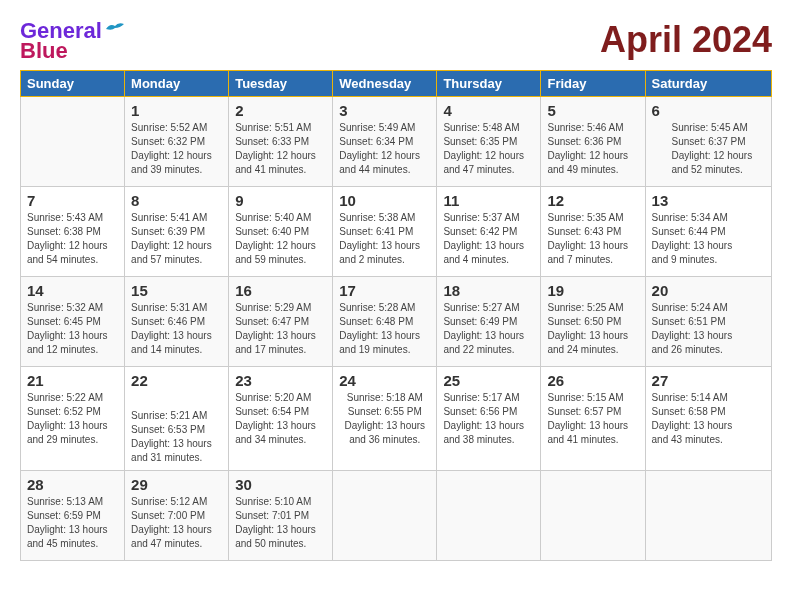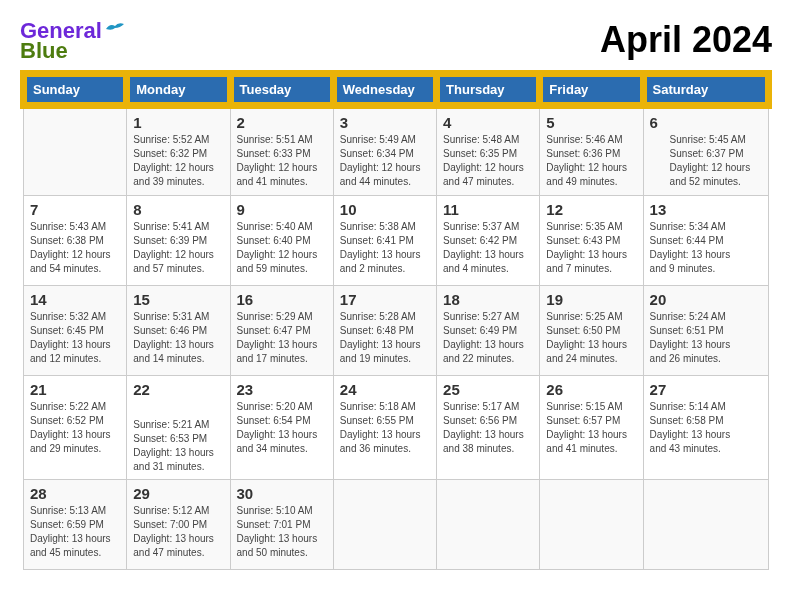--- a/index.html
+++ b/index.html
@@ -25,41 +25,41 @@
       font-size: 22px;
       font-weight: bold;
       color: #1a3a5c;
       line-height: 1;
     }
     .logo-text span { color: #6d28d9; }
     .title-block { text-align: right; }
     .title-block h1 {
       font-size: 36px;
       font-weight: bold;
-      color: #000000;
+      color: #7f1d1d;
       line-height: 1.1;
     }
     .title-block h2 {
       font-size: 16px;
       font-weight: normal;
       color: #1a3a5c;
     }
     table {
       width: 100%;
       border-collapse: collapse;
       font-size: 11px;
     }
     thead tr th {
       background: #2b6cb0;
       color: #fff;
       padding: 5px 6px;
       text-align: left;
       font-size: 13px;
       font-weight: bold;
-      border: 7px solid #eab308;
+      border: 1px solid #eab308;
     }
     tbody tr td {
       border: 1px solid #ccc;
       vertical-align: top;
       padding: 5px 6px;
       height: 90px;
     }
     tbody tr:nth-child(odd) td { background: #f9f9f9; }
     tbody tr:nth-child(even) td { background: #fff; }
     .day-num {
@@ -83,21 +83,21 @@
   <div class="logo">
     <div style="display:flex;align-items:center;">
       <span class="logo-text">
         <span>General</span>
       </span>
       <svg width="22" height="16" viewBox="0 0 22 16" style="margin-left:2px;margin-top:-4px;">
         <path d="M2 8 Q6 2 11 5 Q14 1 20 3 Q16 7 11 7 Q8 10 2 8Z" fill="#2196c4"></path>
       </svg>
     </div>
     <div style="display:flex;align-items:center;margin-top:-2px;">
-      <span class="logo-text" style="color:#4d7c0f;font-size:22px;font-weight:bold;">Blue</span>
+      <span class="logo-text" style="color:#be185d;font-size:22px;font-weight:bold;">Blue</span>
     </div>
   </div>
   <div class="title-block">
     <h1>April 2024</h1>
   </div>
 </div>
 
 <table>
   <thead>
     <tr>
@@ -275,21 +275,21 @@
         </td>
         <td>
           <span class="day-num">23</span>
           <div class="day-info" style="white-space: pre-line;">Sunrise: 5:20 AM
 Sunset: 6:54 PM
 Daylight: 13 hours
 and 34 minutes.</div>
         </td>
         <td>
           <span class="day-num">24</span>
-          <div class="day-info" style="white-space: pre-line;">Sunrise: 5:18 AM
+          <div class="day-info" style="white-space: pre-line; text-align: center;">Sunrise: 5:18 AM
 Sunset: 6:55 PM
 Daylight: 13 hours
 and 36 minutes.</div>
         </td>
         <td>
           <span class="day-num">25</span>
           <div class="day-info" style="white-space: pre-line;">Sunrise: 5:17 AM
 Sunset: 6:56 PM
 Daylight: 13 hours
 and 38 minutes.</div>

